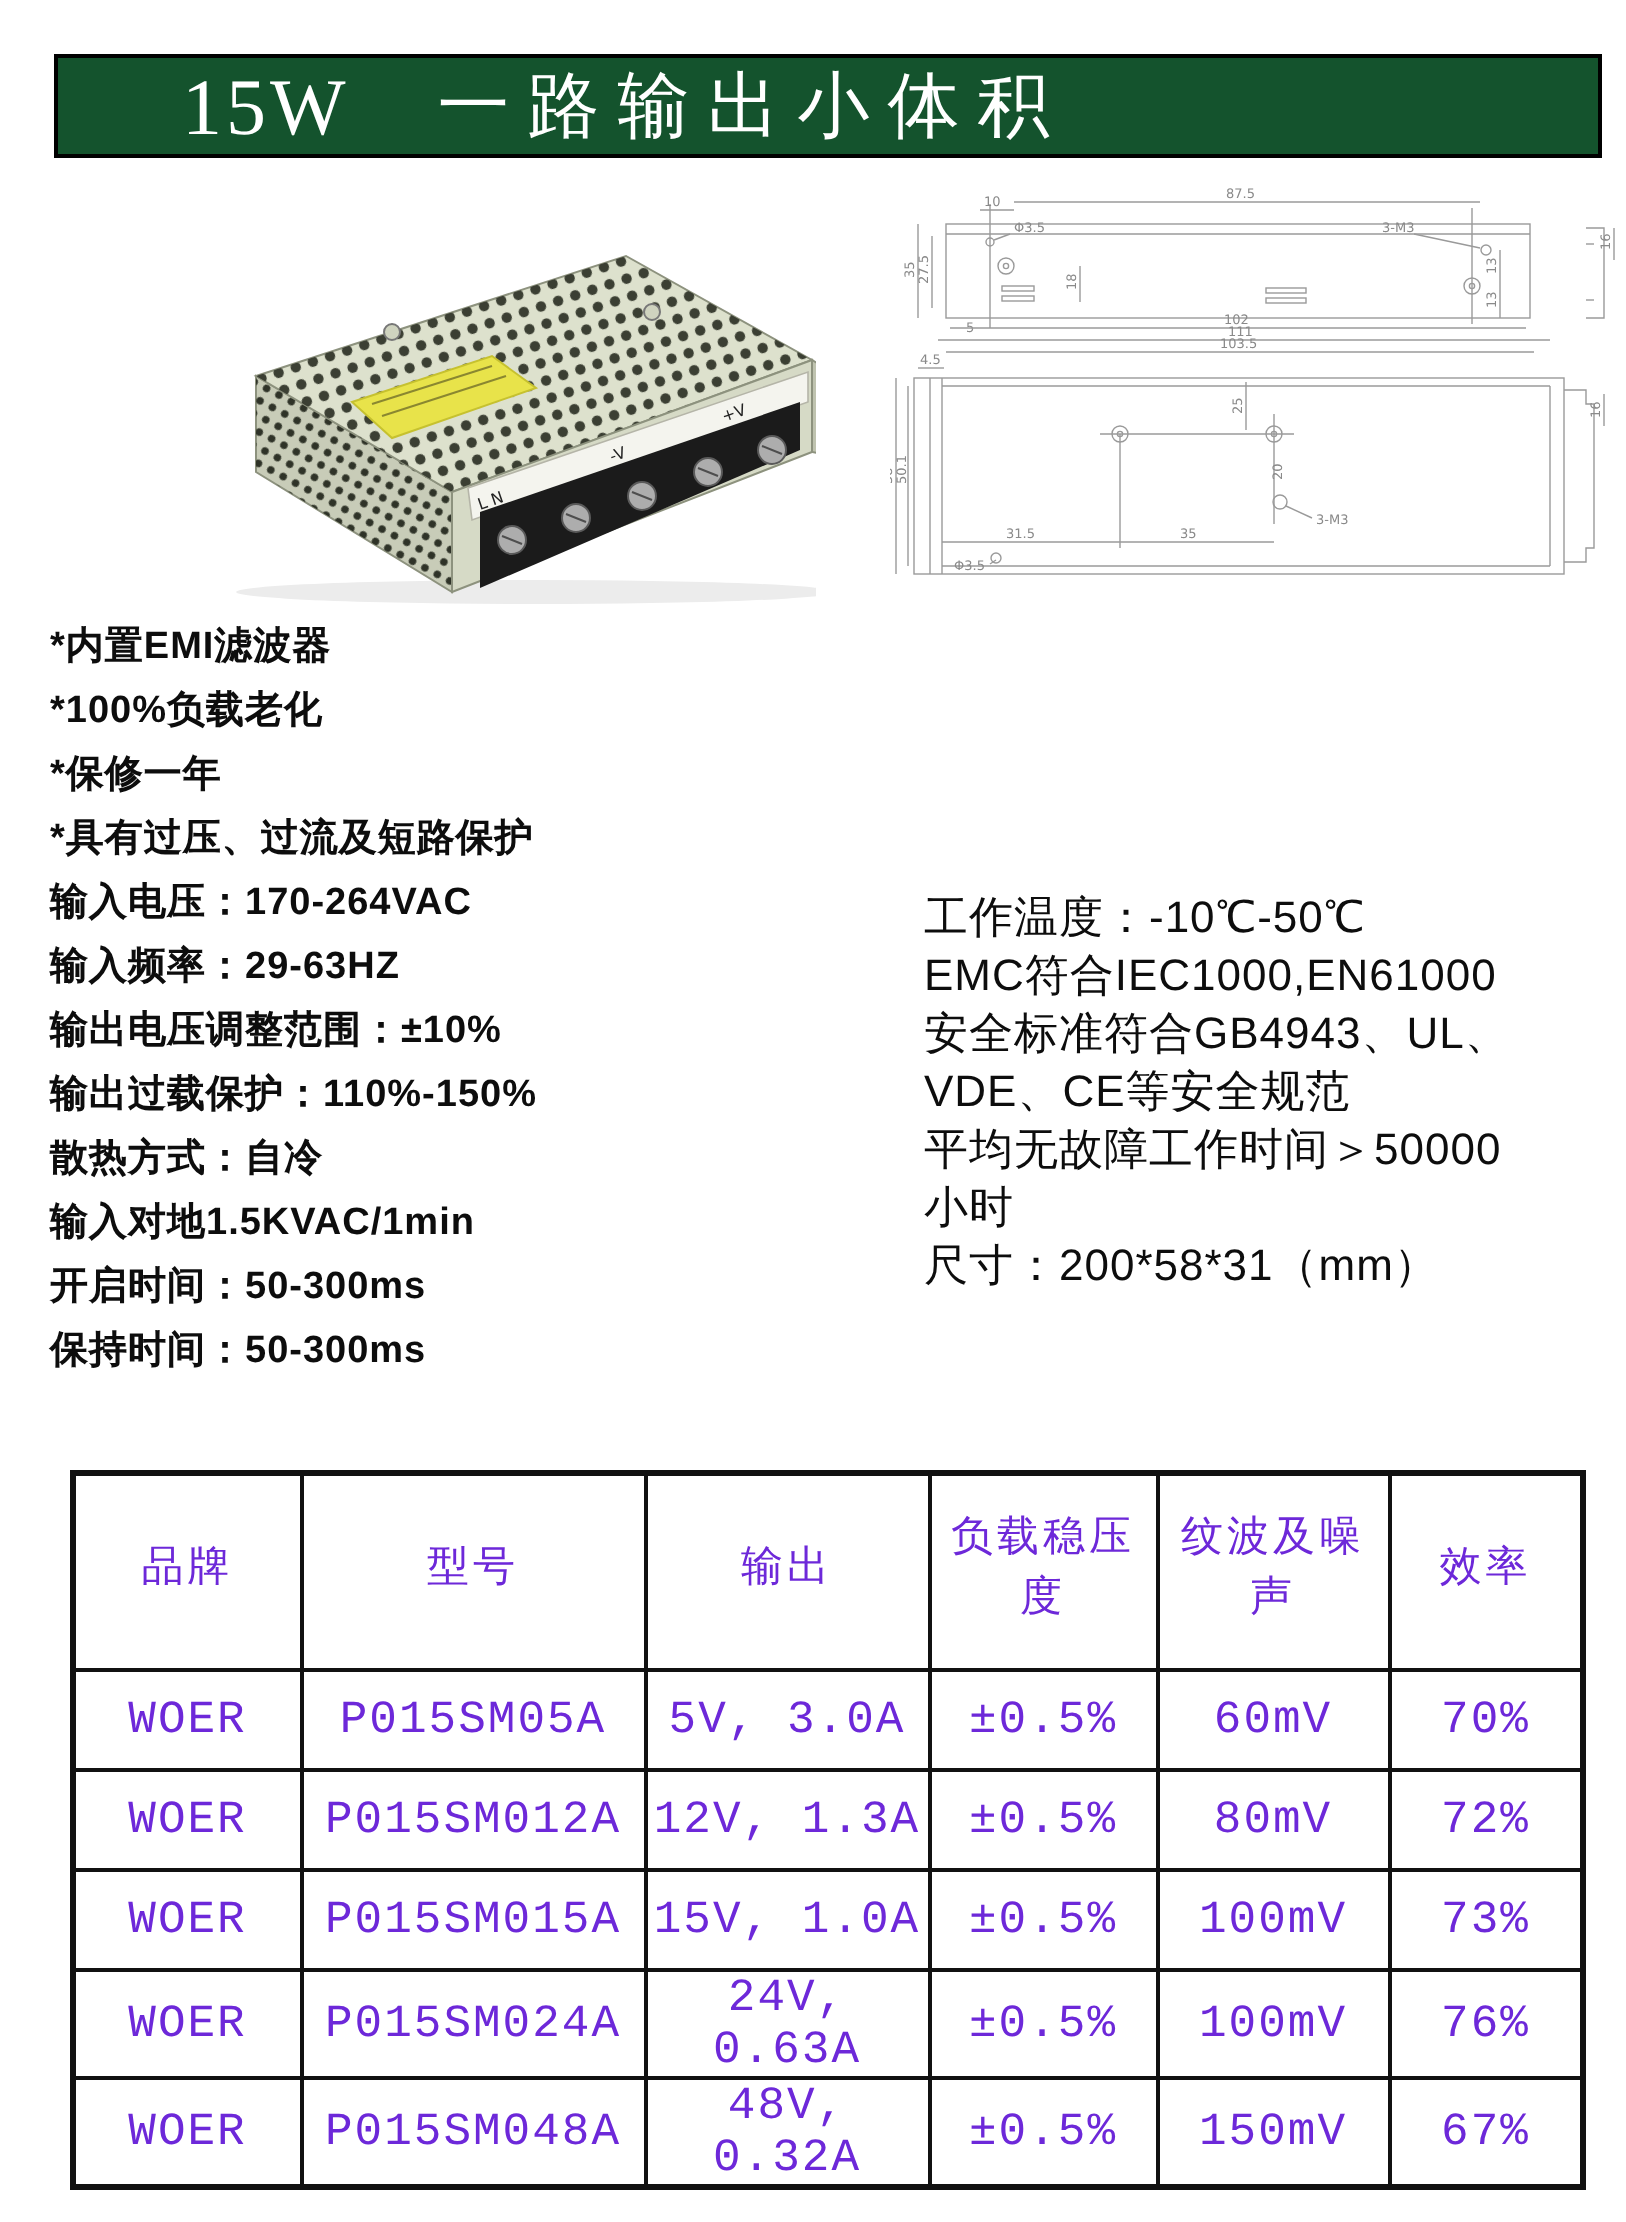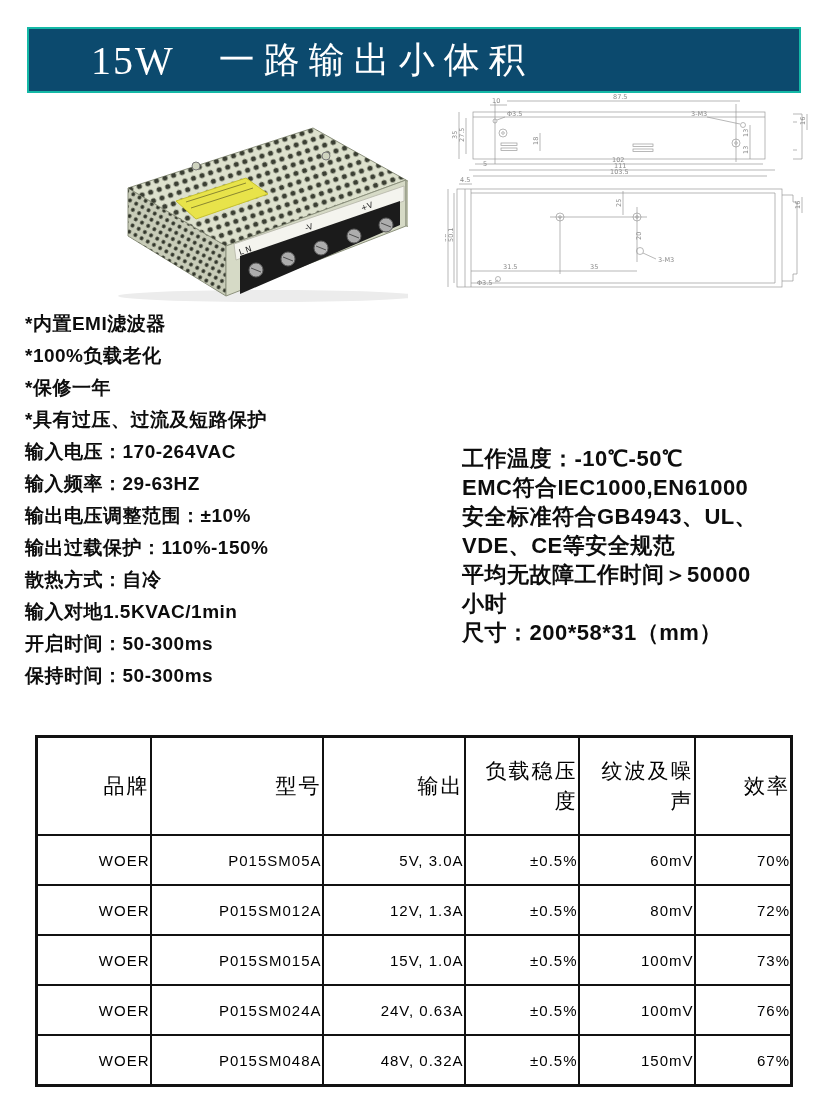--- a/index.html
+++ b/index.html
@@ -3,22 +3,22 @@
 <meta charset="utf-8">
 <style>
   html,body { margin:0; padding:0; background:#ffffff; }
   .page {
     position:relative; width:813px; height:1111px; margin:0 auto;
     background:#ffffff; overflow:hidden;
     font-family:"Liberation Sans", sans-serif; color:#0d0d0d;
   }
   
   .banner {
-    position:absolute; left:27px; top:27px; width:774px; height:66px;
-    box-sizing:border-box; background:#0c4a6e; border:2px solid #14b8a6;
+    position:absolute; left:27px; top:27px; width:774px; height:52px;
+    box-sizing:border-box; background:#14532d; border:2px solid #000000;
     display:flex; align-items:center; color:#ffffff;
     font-family:"Liberation Serif", serif;
   }
   .banner-wattage { font-size:40px; margin-left:62px; letter-spacing:2px; }
   .banner-title   { font-size:36px; margin-left:44px; letter-spacing:9px; }
 
   
   .photo { position:absolute; left:78px; top:98px; width:330px; height:205px; }
 
   
@@ -27,34 +27,34 @@
   .dwg text { fill:#8a8a8a; font-size:6.5px; stroke:none; font-family:"DejaVu Sans", sans-serif; }
 
   
   .features {
     position:absolute; left:25px; top:308px;
     font-size:19px; font-weight:bold; line-height:32px;
     white-space:nowrap; letter-spacing:0.5px;
   }
   .specs-right {
     position:absolute; left:462px; top:444px;
-    font-size:22px; font-weight:bold; line-height:29px;
+    font-size:22px; font-weight:normal; line-height:29px;
     white-space:nowrap; letter-spacing:0.5px;
   }
 
   
   .spec-table {
     position:absolute; left:35px; top:735px; width:755px;
     border-collapse:collapse; table-layout:fixed;
-    font-family:Liberation Sans, sans-serif; text-align:right; color:#000000;
+    font-family:Liberation Mono, monospace; text-align:center; color:#6d28d9;
     border:3px solid #111;
   }
   .spec-table th, .spec-table td { border:2px solid #111; padding:0; }
   .spec-table th { height:96px; font-size:21px; font-weight:normal; letter-spacing:2px; line-height:30px; }
-  .spec-table td { height:48px; font-size:15px; letter-spacing:1px; }
+  .spec-table td { height:48px; font-size:23px; letter-spacing:1px; }
 </style>
 </head>
 <body>
 
 <div class="page">
 
   <div class="banner">
     <span class="banner-wattage">15W</span>
     <span class="banner-title">一路输出小体积</span>
   </div>

